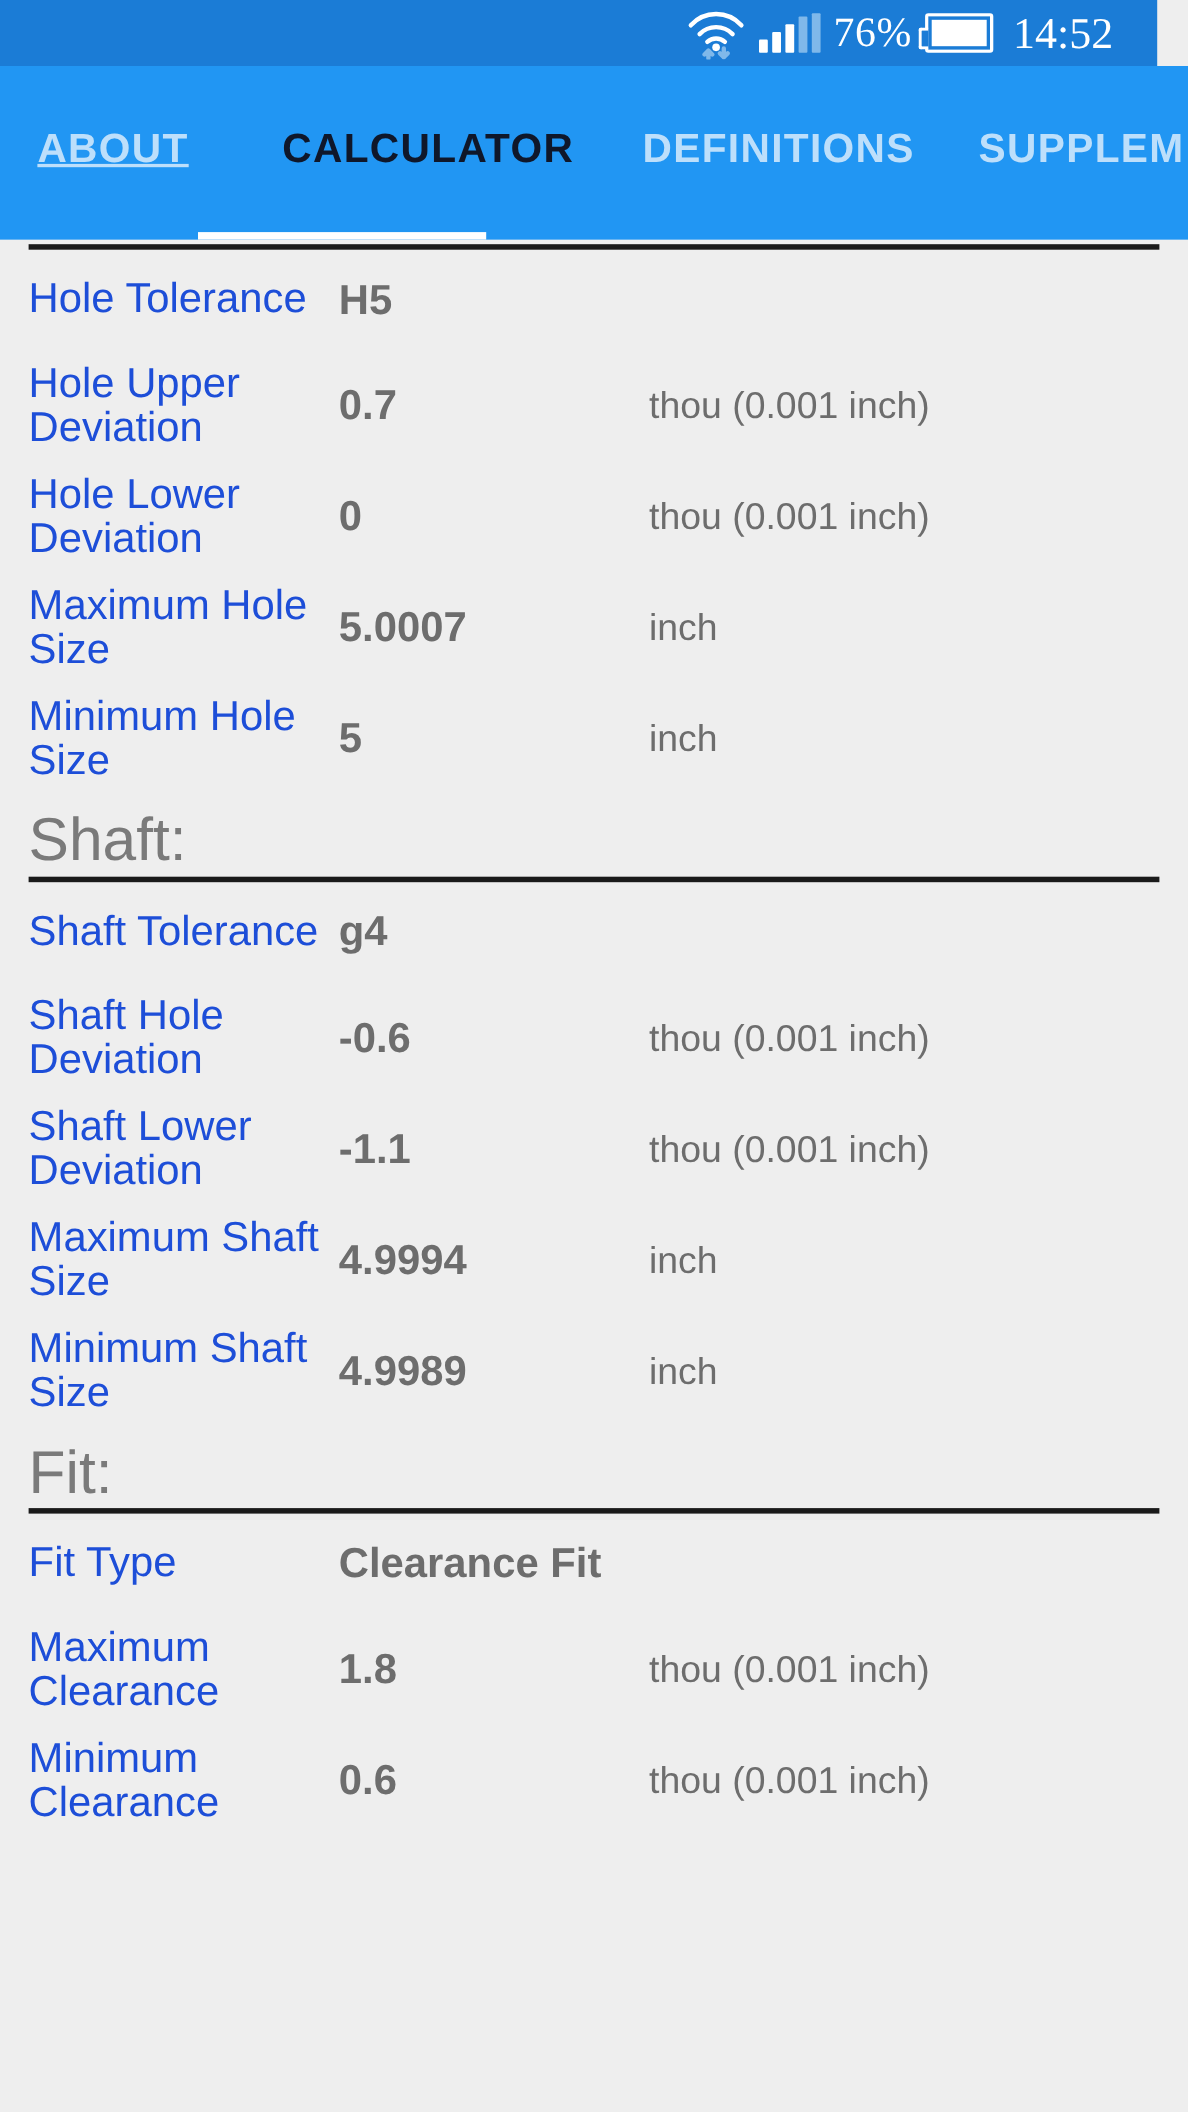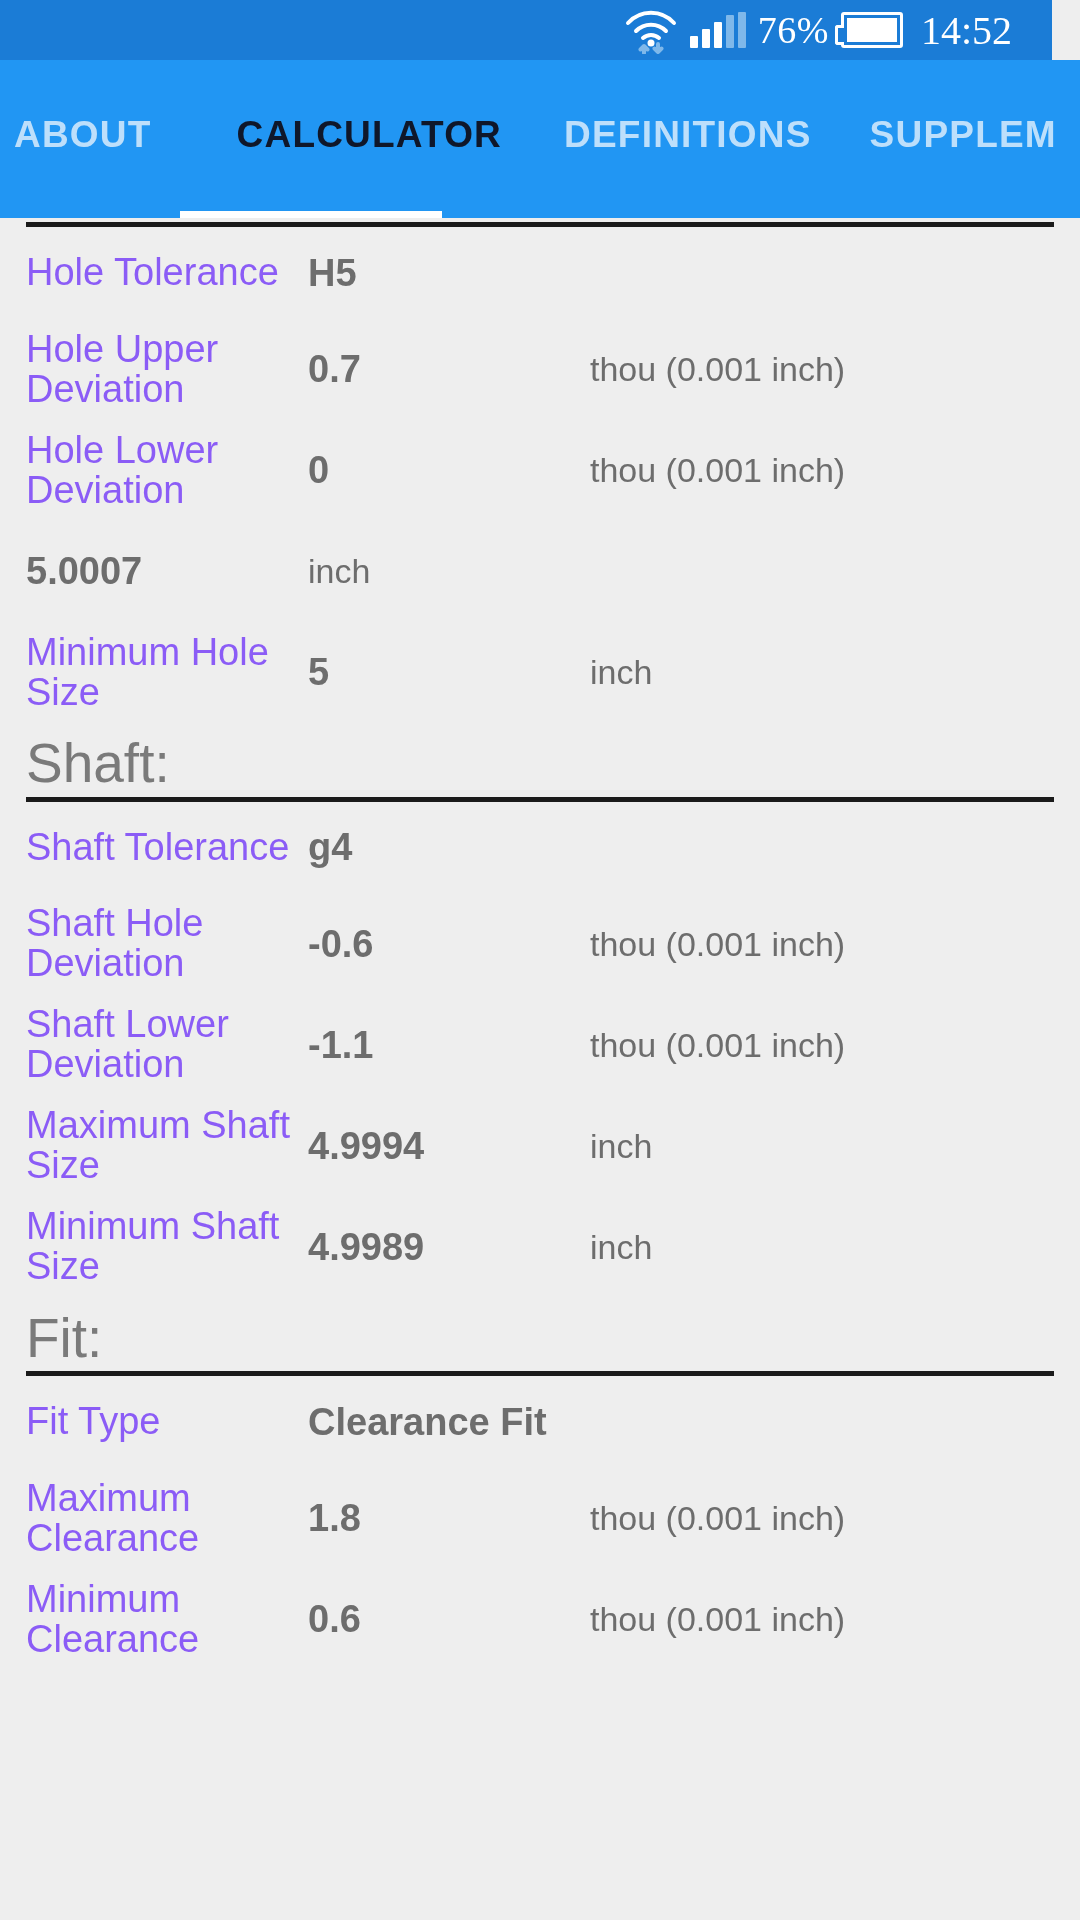--- a/index.html
+++ b/index.html
@@ -50,21 +50,21 @@
     height: 158px; width: 1080px;
     background: #2196f3;
     position: relative; overflow: hidden;
     display: flex; align-items: center;
   }
   .tab {
     font-size: 37px; font-weight: bold; letter-spacing: 1.2px;
     color: #bddffb; white-space: nowrap; line-height: 1;
     padding: 0 0 10px 0;
   }
-  .tab.about    { margin-left: 14px; }
+  .tab.about    { margin-left: 34px; text-decoration: underline; }
   .tab.calc     { margin-left: 85px; color: #0f172a; }
   .tab.defs     { margin-left: 62px; }
   .tab.supp     { margin-left: 58px; }
   .tab-indicator {
     position: absolute; left: 180px; bottom: 0;
     width: 262px; height: 7px; background: #ffffff;
   }
 
   
   .content {
@@ -78,21 +78,21 @@
     margin: 4px 26px 0 26px;
   }
 
   .row {
     display: flex; align-items: center;
     padding: 0 26px;
     min-height: 100px;
   }
   .row .label {
     width: 282px; flex: none;
-    font-size: 38px; color: #8b5cf6; line-height: 1.05;
+    font-size: 38px; color: #1d4ed8; line-height: 1.05;
   }
   .row .value {
     width: 282px; flex: none;
     font-size: 38px; color: #6d6d6d; font-weight: bold;
   }
   .row .unit {
     flex: 1;
     font-size: 34px; color: #6d6d6d;
   }
   .row.single { min-height: 92px; }
@@ -165,20 +165,21 @@
     <span class="label">Hole Upper Deviation</span>
     <span class="value">0.7</span>
     <span class="unit">thou (0.001 inch)</span>
   </div>
   <div class="row tall">
     <span class="label">Hole Lower Deviation</span>
     <span class="value">0</span>
     <span class="unit">thou (0.001 inch)</span>
   </div>
   <div class="row tall">
+    <span class="label">Maximum Hole Size</span>
     <span class="value">5.0007</span>
     <span class="unit">inch</span>
   </div>
   <div class="row tall">
     <span class="label">Minimum Hole Size</span>
     <span class="value">5</span>
     <span class="unit">inch</span>
   </div>
 
   <div class="section-head">

